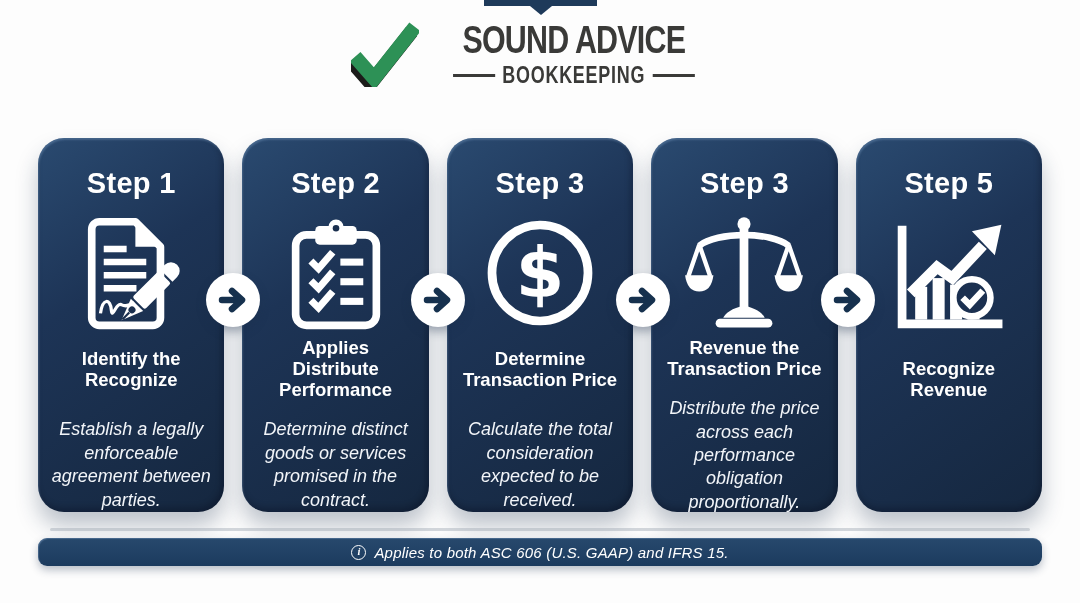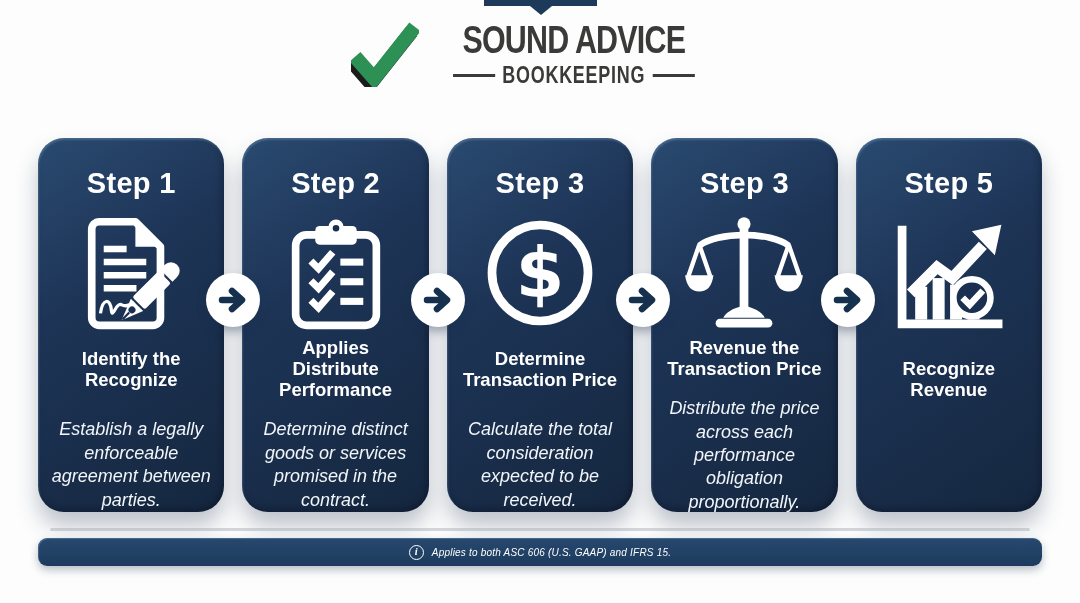--- a/index.html
+++ b/index.html
@@ -42,21 +42,21 @@
   
   .divider { position:absolute; top:528px; left:50px; right:50px; height:2.5px;
     background:rgba(160,168,180,.45); border-radius:2px; filter:blur(.6px); }
   .footer-bar { position:absolute; top:538px; left:38px; width:1004px; height:28px; border-radius:9px;
     background:linear-gradient(180deg,#27496d,#1c3b5e);
     box-shadow:0 4px 8px rgba(25,45,75,.3), inset 1px 1px 1px rgba(160,190,225,.3);
     display:flex; align-items:center; justify-content:center; gap:8px; color:#ffffff; }
   .info-circle { width:15px; height:15px; border:1.4px solid #ffffff; border-radius:50%; flex:0 0 auto;
     display:flex; align-items:center; justify-content:center; font-size:10.5px; font-style:italic;
     font-family:"Liberation Serif", serif; font-weight:bold; line-height:1; }
-  .footer-note { font-size:10px; font-style:italic; letter-spacing:.2px; }
+  .footer-note { font-size:15px; font-style:italic; letter-spacing:.2px; }
 </style>
 </head>
 <body>
 
 <div class="stage">
 
   <div class="top-ribbon"></div>
 
   <div class="logo">
     <div class="logo-check">

